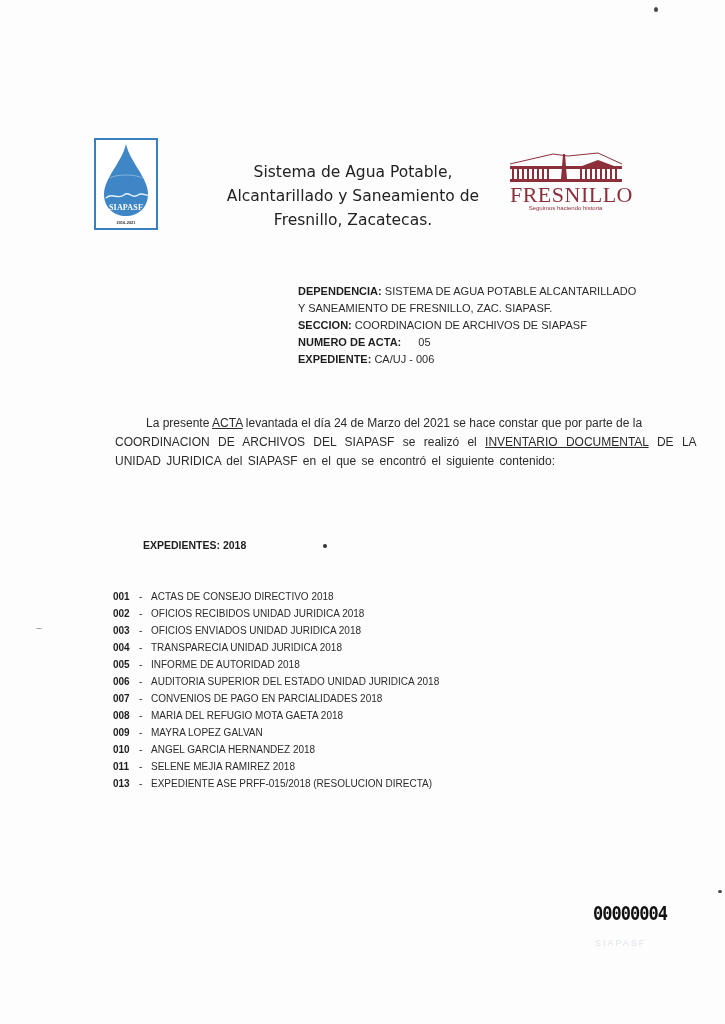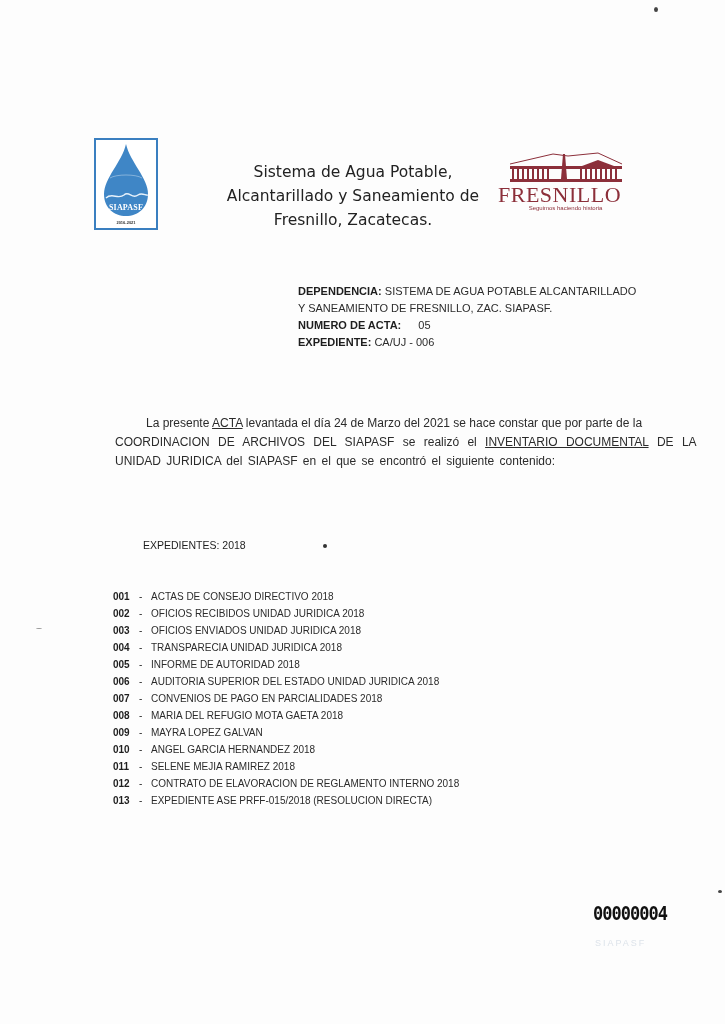--- a/index.html
+++ b/index.html
@@ -13,40 +13,40 @@
     .logo-siapasf svg { position: absolute; left: 0; top: 0; }
     .logo-siapasf .lbl { position: absolute; left: 0; right: 0; top: 63px; text-align: center;
       font-family: "Liberation Serif", serif; font-size: 8px; color: #ffffff; font-weight: bold; letter-spacing: 0.2px; }
     .logo-siapasf .yr { position: absolute; left: 0; right: 0; top: 80px; text-align: center;
       font-size: 4px; color: #333; font-weight: bold; }
 
     .title { position: absolute; left: 218px; top: 160px; width: 270px; text-align: center;
       font-family: "DejaVu Sans", sans-serif; font-size: 15.5px; line-height: 24px; color: #222; }
 
     .logo-fresnillo { position: absolute; left: 498px; top: 150px; width: 135px; height: 65px; }
-    .logo-fresnillo .name { position: absolute; left: 0; top: 32px; width: 135px; text-align: left;
+    .logo-fresnillo .name { position: absolute; left: 0; top: 32px; width: 135px; text-align: right;
       font-family: "Liberation Serif", serif; font-size: 22px; color: #8c2f3a; letter-spacing: 0.5px; }
     .logo-fresnillo .tag { position: absolute; left: 0; top: 55px; width: 135px; text-align: center;
       font-size: 6px; color: #8c2f3a; }
 
     
     .info { position: absolute; left: 298px; top: 283px; font-size: 11px; line-height: 17px; color: #2b2b2b; }
     .info b { font-weight: bold; color: #1e1e1e; }
     .info .row { white-space: nowrap; }
     .info .acta-num { margin-left: 14px; }
 
     
     .para { position: absolute; left: 115px; top: 414px; width: 520px; font-size: 12px; line-height: 19px; color: #2b2b2b; }
     .para .line { white-space: nowrap; }
     .para u { text-decoration: underline; }
     .para .l1 { padding-left: 31px; }
     .para .l2 { word-spacing: 5px; }
     .para .l3 { word-spacing: 2px; }
 
-    .exp-head { position: absolute; left: 115px; top: 539px; font-size: 10.5px; font-weight: normal; color: #1e1e1e; padding-left: 28px; }
+    .exp-head { position: absolute; left: 115px; top: 539px; font-size: 10.5px; font-weight: bold; color: #1e1e1e; padding-left: 28px; }
     .dot { position: absolute; left: 323px; top: 544px; width: 4px; height: 4px; background: #333; border-radius: 50%; }
 
     .list { position: absolute; left: 113px; top: 588px; font-size: 10px; line-height: 17px; color: #2b2b2b; }
     .list .item { white-space: nowrap; }
     .list .num { font-weight: bold; color: #1e1e1e; display: inline-block; width: 26px; }
     .list .dash { display: inline-block; width: 12px; }
 
     .stamp { position: absolute; left: 593px; top: 903px; font-family: "DejaVu Sans Mono", monospace;
       font-weight: bold; font-size: 17px; color: #111; letter-spacing: -1px; transform: scaleY(1.15); }
     .stamp-faint { position: absolute; left: 595px; top: 938px; font-size: 9px; color: #dde3ea; letter-spacing: 2px; }
@@ -110,20 +110,24 @@
 
   <div class="info">
     <div class="row">
       <b>DEPENDENCIA:</b>
       <span>SISTEMA DE AGUA POTABLE ALCANTARILLADO</span>
     </div>
     <div class="row">
       <span>Y SANEAMIENTO DE FRESNILLO, ZAC. SIAPASF.</span>
     </div>
     <div class="row">
+      <b>SECCION:</b>
+      <span>COORDINACION DE ARCHIVOS DE SIAPASF</span>
+    </div>
+    <div class="row">
       <b>NUMERO DE ACTA:</b>
       <span class="acta-num">05</span>
     </div>
     <div class="row">
       <b>EXPEDIENTE:</b>
       <span>CA/UJ - 006</span>
     </div>
   </div>
 
   <div class="para">
@@ -140,19 +144,18 @@
       <div class="item"><span class="num">002</span><span class="dash">-</span><span>OFICIOS RECIBIDOS UNIDAD JURIDICA 2018</span></div>
       <div class="item"><span class="num">003</span><span class="dash">-</span><span>OFICIOS ENVIADOS UNIDAD JURIDICA 2018</span></div>
       <div class="item"><span class="num">004</span><span class="dash">-</span><span>TRANSPARECIA UNIDAD JURIDICA 2018</span></div>
       <div class="item"><span class="num">005</span><span class="dash">-</span><span>INFORME DE AUTORIDAD 2018</span></div>
       <div class="item"><span class="num">006</span><span class="dash">-</span><span>AUDITORIA SUPERIOR DEL ESTADO UNIDAD JURIDICA 2018</span></div>
       <div class="item"><span class="num">007</span><span class="dash">-</span><span>CONVENIOS DE PAGO EN PARCIALIDADES 2018</span></div>
       <div class="item"><span class="num">008</span><span class="dash">-</span><span>MARIA DEL REFUGIO MOTA GAETA 2018</span></div>
       <div class="item"><span class="num">009</span><span class="dash">-</span><span>MAYRA LOPEZ GALVAN</span></div>
       <div class="item"><span class="num">010</span><span class="dash">-</span><span>ANGEL GARCIA HERNANDEZ 2018</span></div>
       <div class="item"><span class="num">011</span><span class="dash">-</span><span>SELENE MEJIA RAMIREZ 2018</span></div>
-      <div class="item"><span class="num">012</span><span class="dash">-</span><span>CONTRATO DE ELAVORACION DE REGLAMENTO INTERNO 2018</span></div>
       <div class="item"><span class="num">013</span><span class="dash">-</span><span>EXPEDIENTE ASE PRFF-015/2018 (RESOLUCION DIRECTA)</span></div>
     </div>
 
   <div class="stamp">00000004</div>
   <div class="stamp-faint">SIAPASF</div>
 </div>
 
 </body></html>

